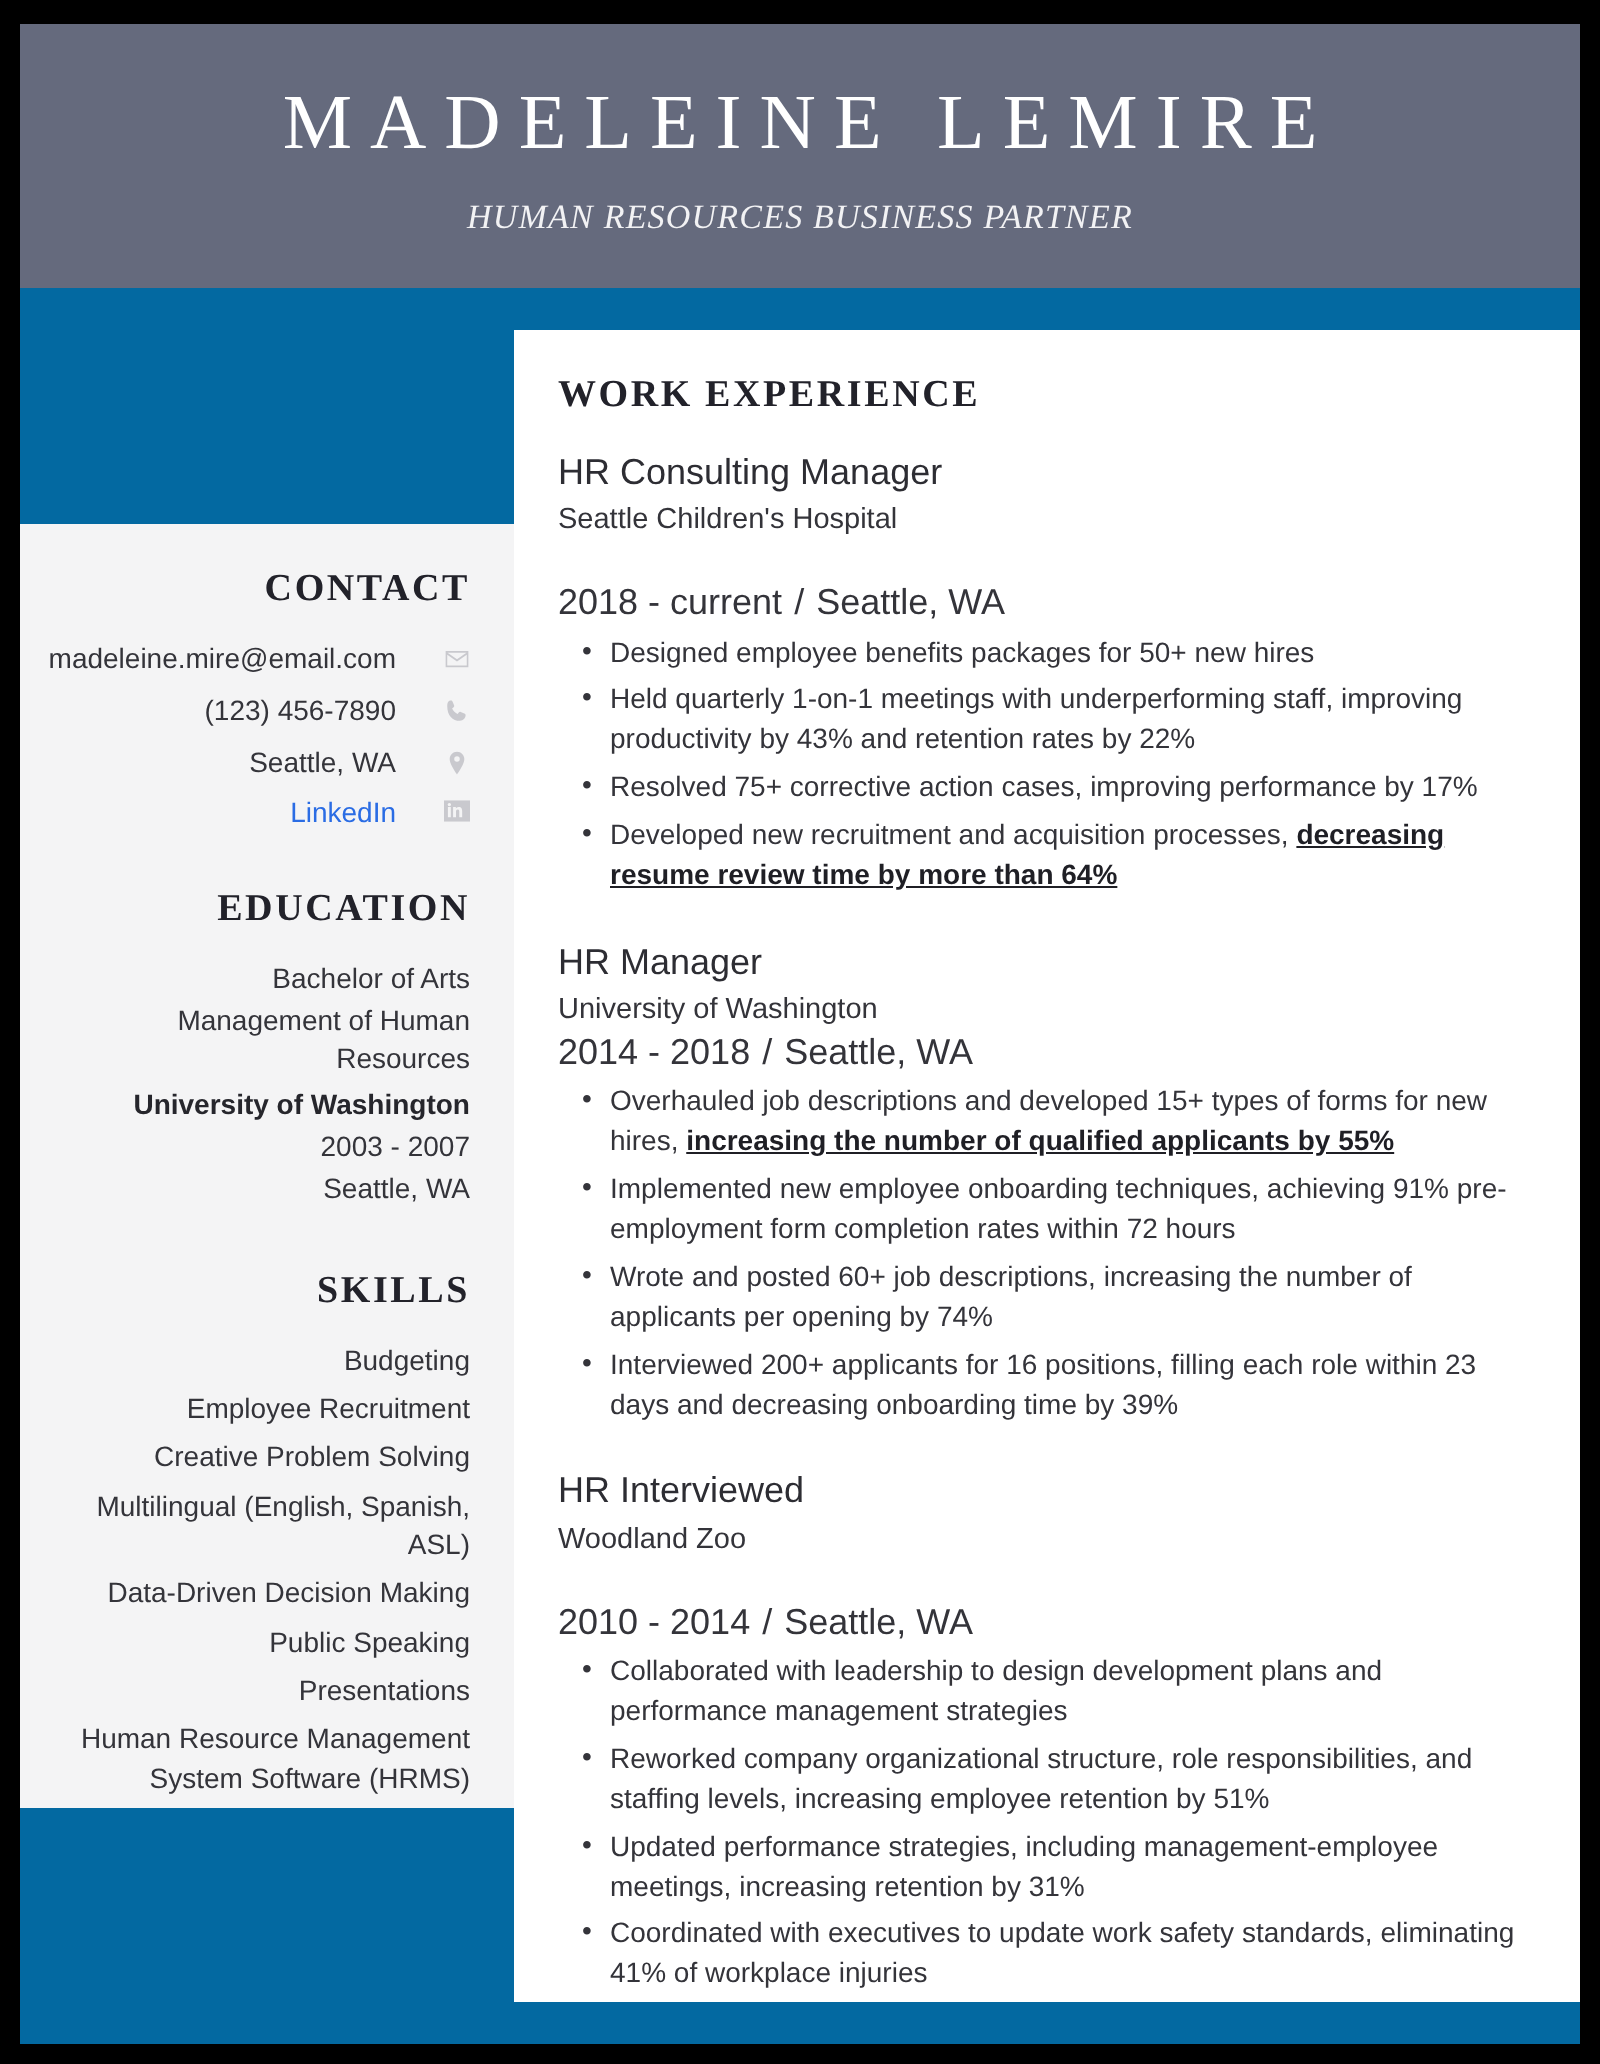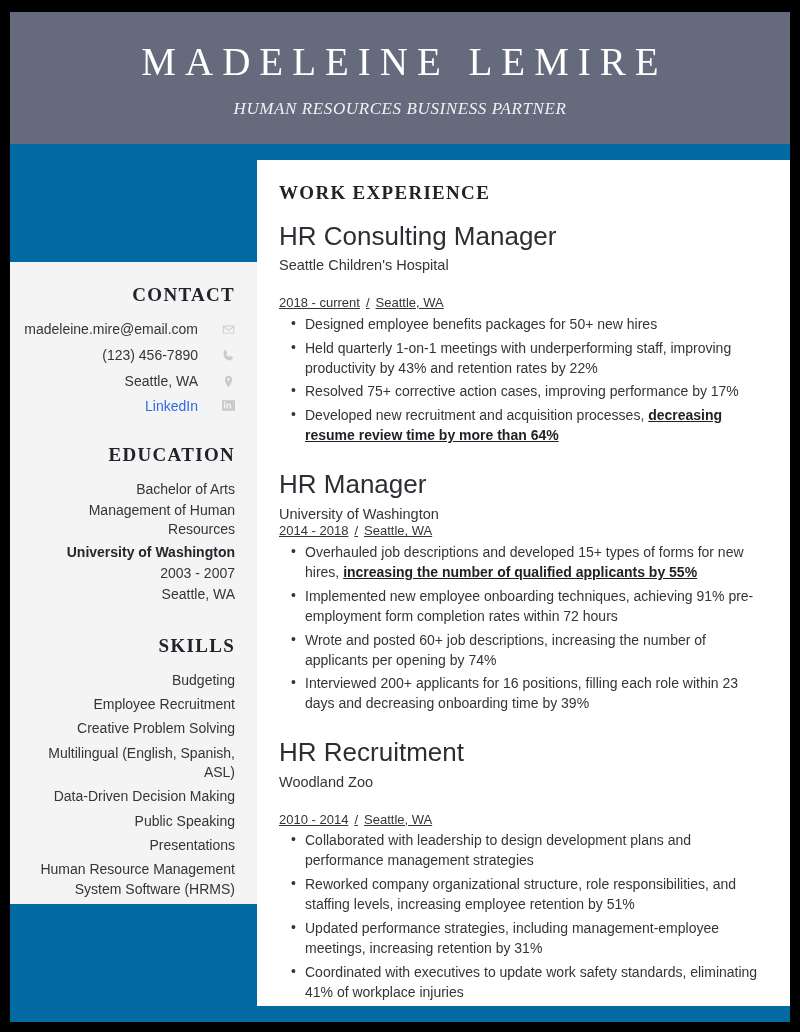--- a/index.html
+++ b/index.html
@@ -125,38 +125,37 @@
     line-height: 1.38;
     margin: 0 0 2px 0;
   }
   .edu-line.bold { font-weight: 700; color: #26262c; margin-top: 3px; }
   .skill-line { margin-bottom: 5px; }
 
   
   .job { margin-bottom: 22px; }
   .job:last-child { margin-bottom: 0; }
   .job-title {
-    font-size: 26px;
+    font-size: 18px;
     font-weight: 400;
     color: #2d2d33;
     line-height: 1.25;
     margin: 16px 0 4px 0;
   }
   .job-company {
     font-size: 14.5px;
     color: #34343a;
     line-height: 1.3;
     margin: 0;
   }
   .job-meta {
-    font-size: 13px;
+    font-size: 18px;
     color: #34343a;
     line-height: 1.3;
     margin: 0 0 3px 0;
-    text-decoration: underline;
   }
   .job-meta.spaced { margin-top: 20px; }
   .job-meta .sep { padding: 0 6px; }
 
   ul.bullets {
     margin: 0;
     padding: 0 0 0 26px;
     list-style: none;
   }
   ul.bullets li {
@@ -272,21 +271,21 @@
             <p class="job-company">University of Washington</p>
             <p class="job-meta"><span>2014 - 2018</span><span class="sep">/</span><span>Seattle, WA</span></p>
             <ul class="bullets">
               <li><span>Overhauled job descriptions and developed 15+ types of forms for new hires, </span><span class="hl">increasing the number of qualified applicants by 55%</span></li>
               <li><span>Implemented new employee onboarding techniques, achieving 91% pre-employment form completion rates within 72 hours</span></li>
               <li><span>Wrote and posted 60+ job descriptions, increasing the number of applicants per opening by 74%</span></li>
               <li><span>Interviewed 200+ applicants for 16 positions, filling each role within 23 days and decreasing onboarding time by 39%</span></li>
             </ul>
           </div>
           <div class="job">
-            <div class="job-title">HR Recruitment</div>
+            <div class="job-title">HR Interviewed</div>
             <p class="job-company">Woodland Zoo</p>
             <p class="job-meta spaced"><span>2010 - 2014</span><span class="sep">/</span><span>Seattle, WA</span></p>
             <ul class="bullets">
               <li><span>Collaborated with leadership to design development plans and performance management strategies</span></li>
               <li><span>Reworked company organizational structure, role responsibilities, and staffing levels, increasing employee retention by 51%</span></li>
               <li><span>Updated performance strategies, including management-employee meetings, increasing retention by 31%</span></li>
               <li><span>Coordinated with executives to update work safety standards, eliminating 41% of workplace injuries</span></li>
             </ul>
           </div>
         </div>

